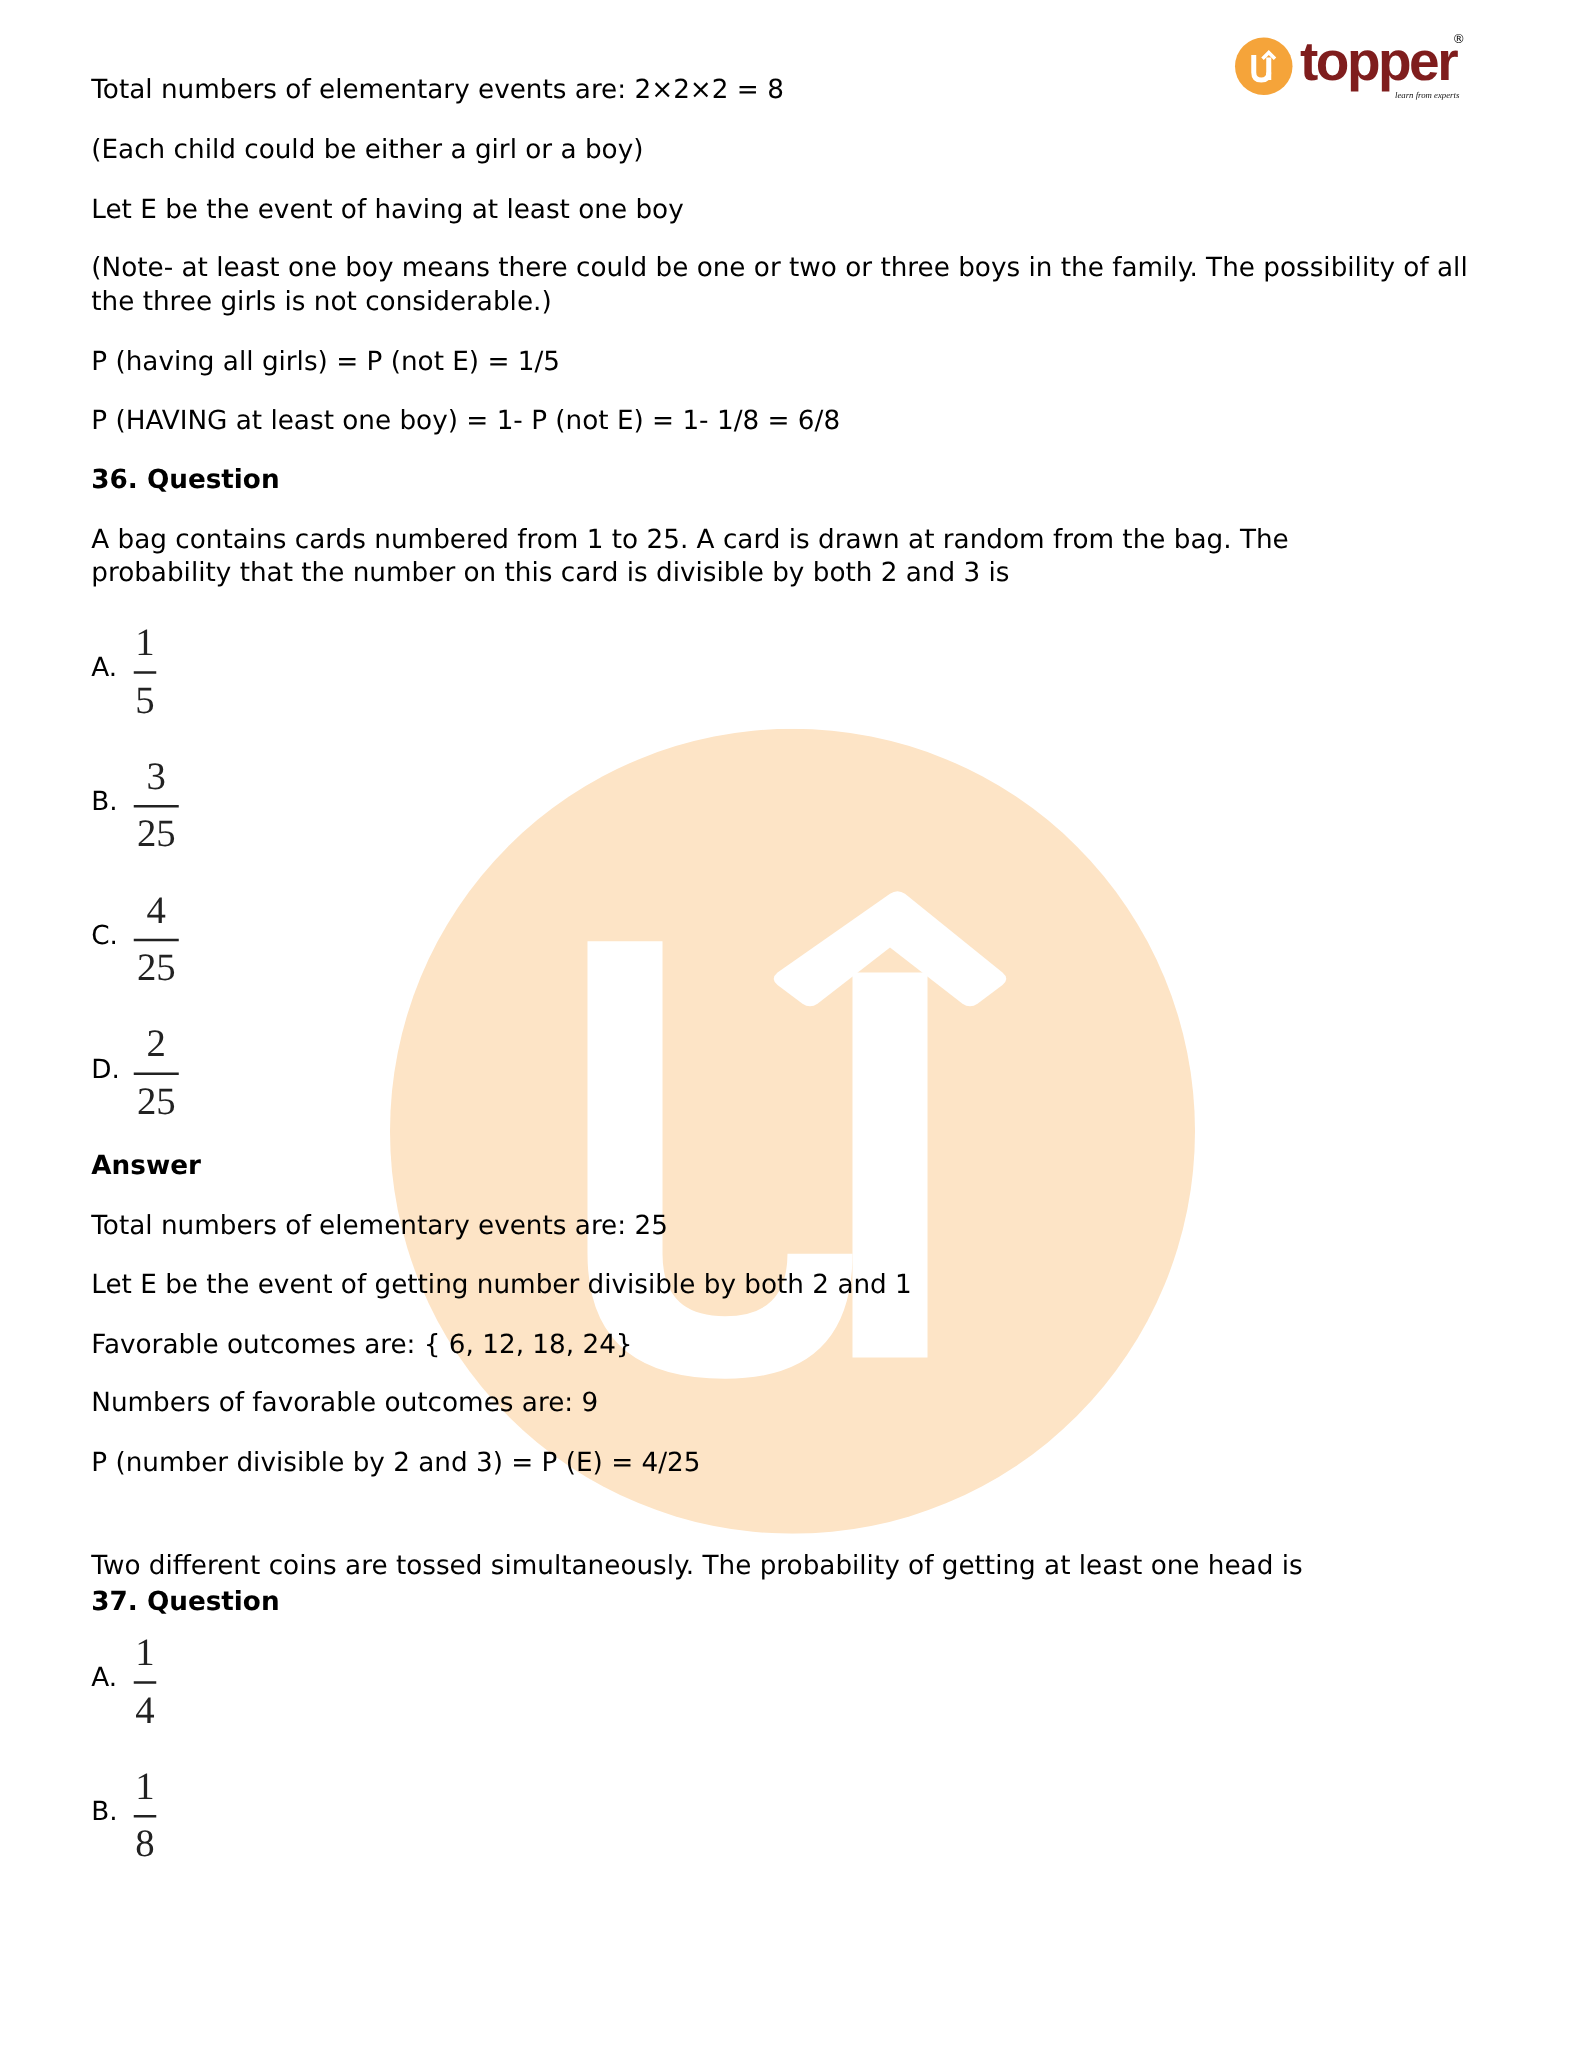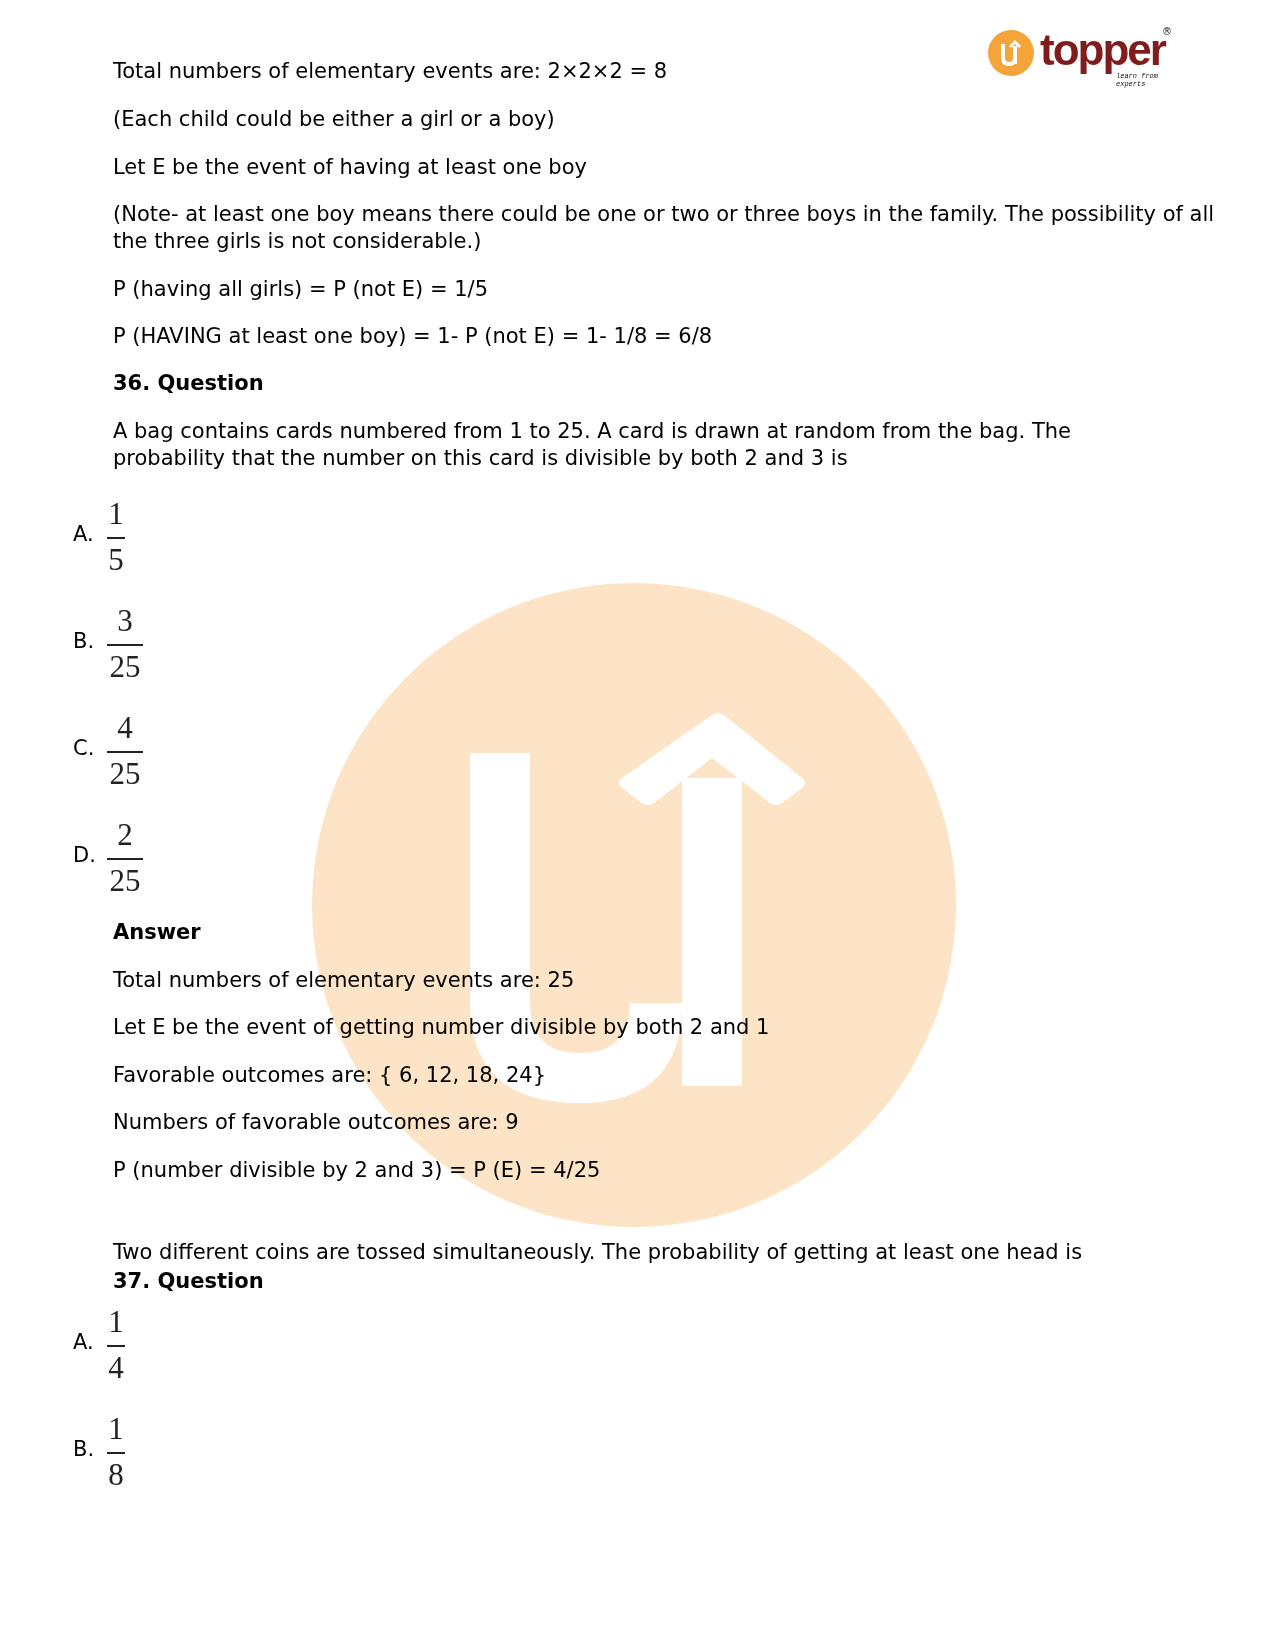--- a/index.html
+++ b/index.html
@@ -4,23 +4,23 @@
 <style>
   html, body { margin: 0; padding: 0; background: #ffffff; }
   body { width: 1275px; height: 1650px; position: relative; overflow: hidden;
          font-family: "DejaVu Sans", sans-serif; color: #000; }
   .watermark { position: absolute; left: 312px; top: 583px; width: 644px; height: 644px; z-index: 0; }
   .logo { position: absolute; left: 988px; top: 24px; width: 190px; height: 66px; z-index: 2; }
   .logo-circle { position: absolute; left: 0; top: 6px; width: 46px; height: 46px; border-radius: 50%; background: #f5a43a; }
   .logo-text { position: absolute; left: 52px; top: 0px; font-family: "Liberation Sans", sans-serif; font-weight: bold;
                font-size: 44px; letter-spacing: -2px; color: #7f1d1d; line-height: 52px; }
   .logo-reg { position: absolute; left: 174px; top: 2px; font-size: 10px; color: #111; font-family: "DejaVu Sans", sans-serif; }
-  .logo-tag { position: absolute; left: 128px; top: 48px; font-size: 7px; font-style: italic; color: #111; font-family: Liberation Mono, monospace; }
+  .logo-tag { position: absolute; left: 128px; top: 48px; font-size: 7px; font-style: italic; color: #111; font-family: Liberation Serif, serif; }
   .content { position: absolute; left: 73px; top: 0; width: 1130px; z-index: 1; }
-  .line { position: absolute; left: 0; font-size: 21px; line-height: 27px; white-space: nowrap; color: #000; margin-left: 40px; }
+  .line { position: absolute; left: 0; font-size: 21px; line-height: 27px; white-space: nowrap; color: #000; }
   .line.wrap { white-space: normal; width: 1130px; }
   .heading { font-weight: bold; }
   .opt { position: absolute; left: 0; height: 80px; }
   .opt-label { position: absolute; left: 0; font-family: "DejaVu Sans", sans-serif; font-size: 21px; line-height: 27px; }
   .frac { position: absolute; left: 34px; top: 0; font-family: "Liberation Serif", serif; font-size: 31px; color: #222;
           display: flex; flex-direction: column; align-items: center; }
   .frac .num, .frac .den { line-height: 34px; }
   .frac .bar { height: 2px; background: #222; margin: 6px 0 4px 0; }
 </style>
 </head>

